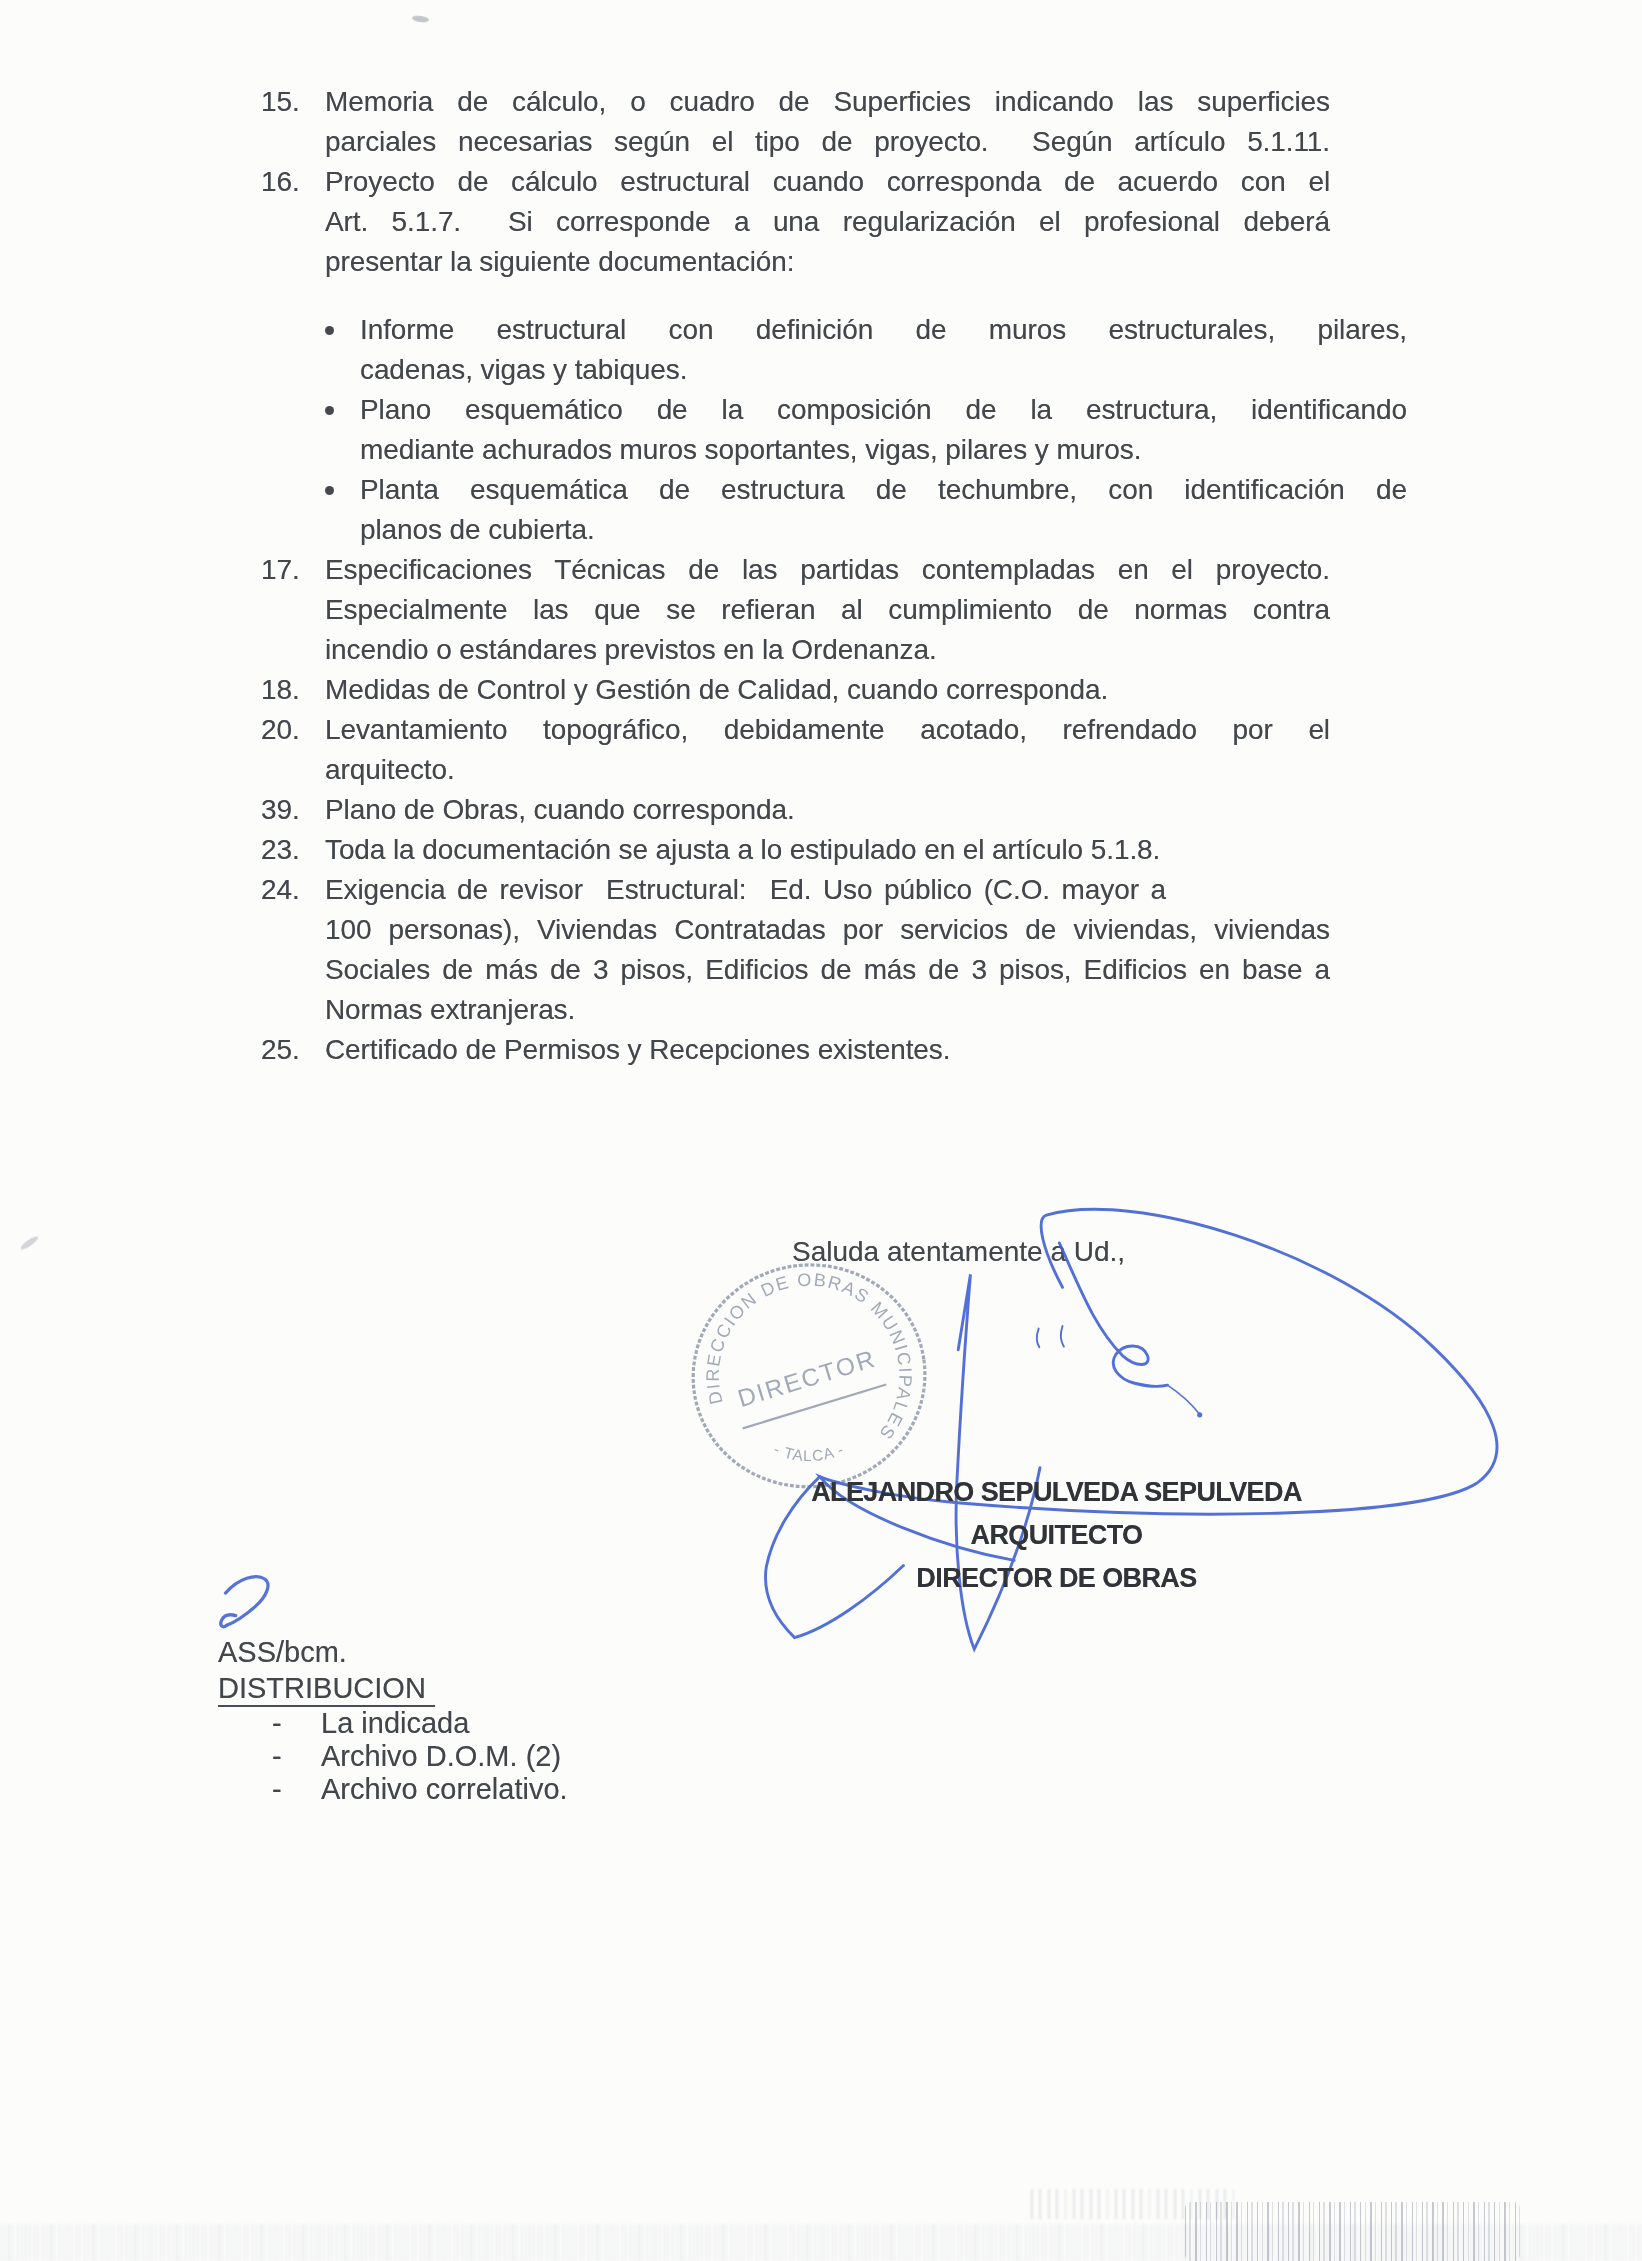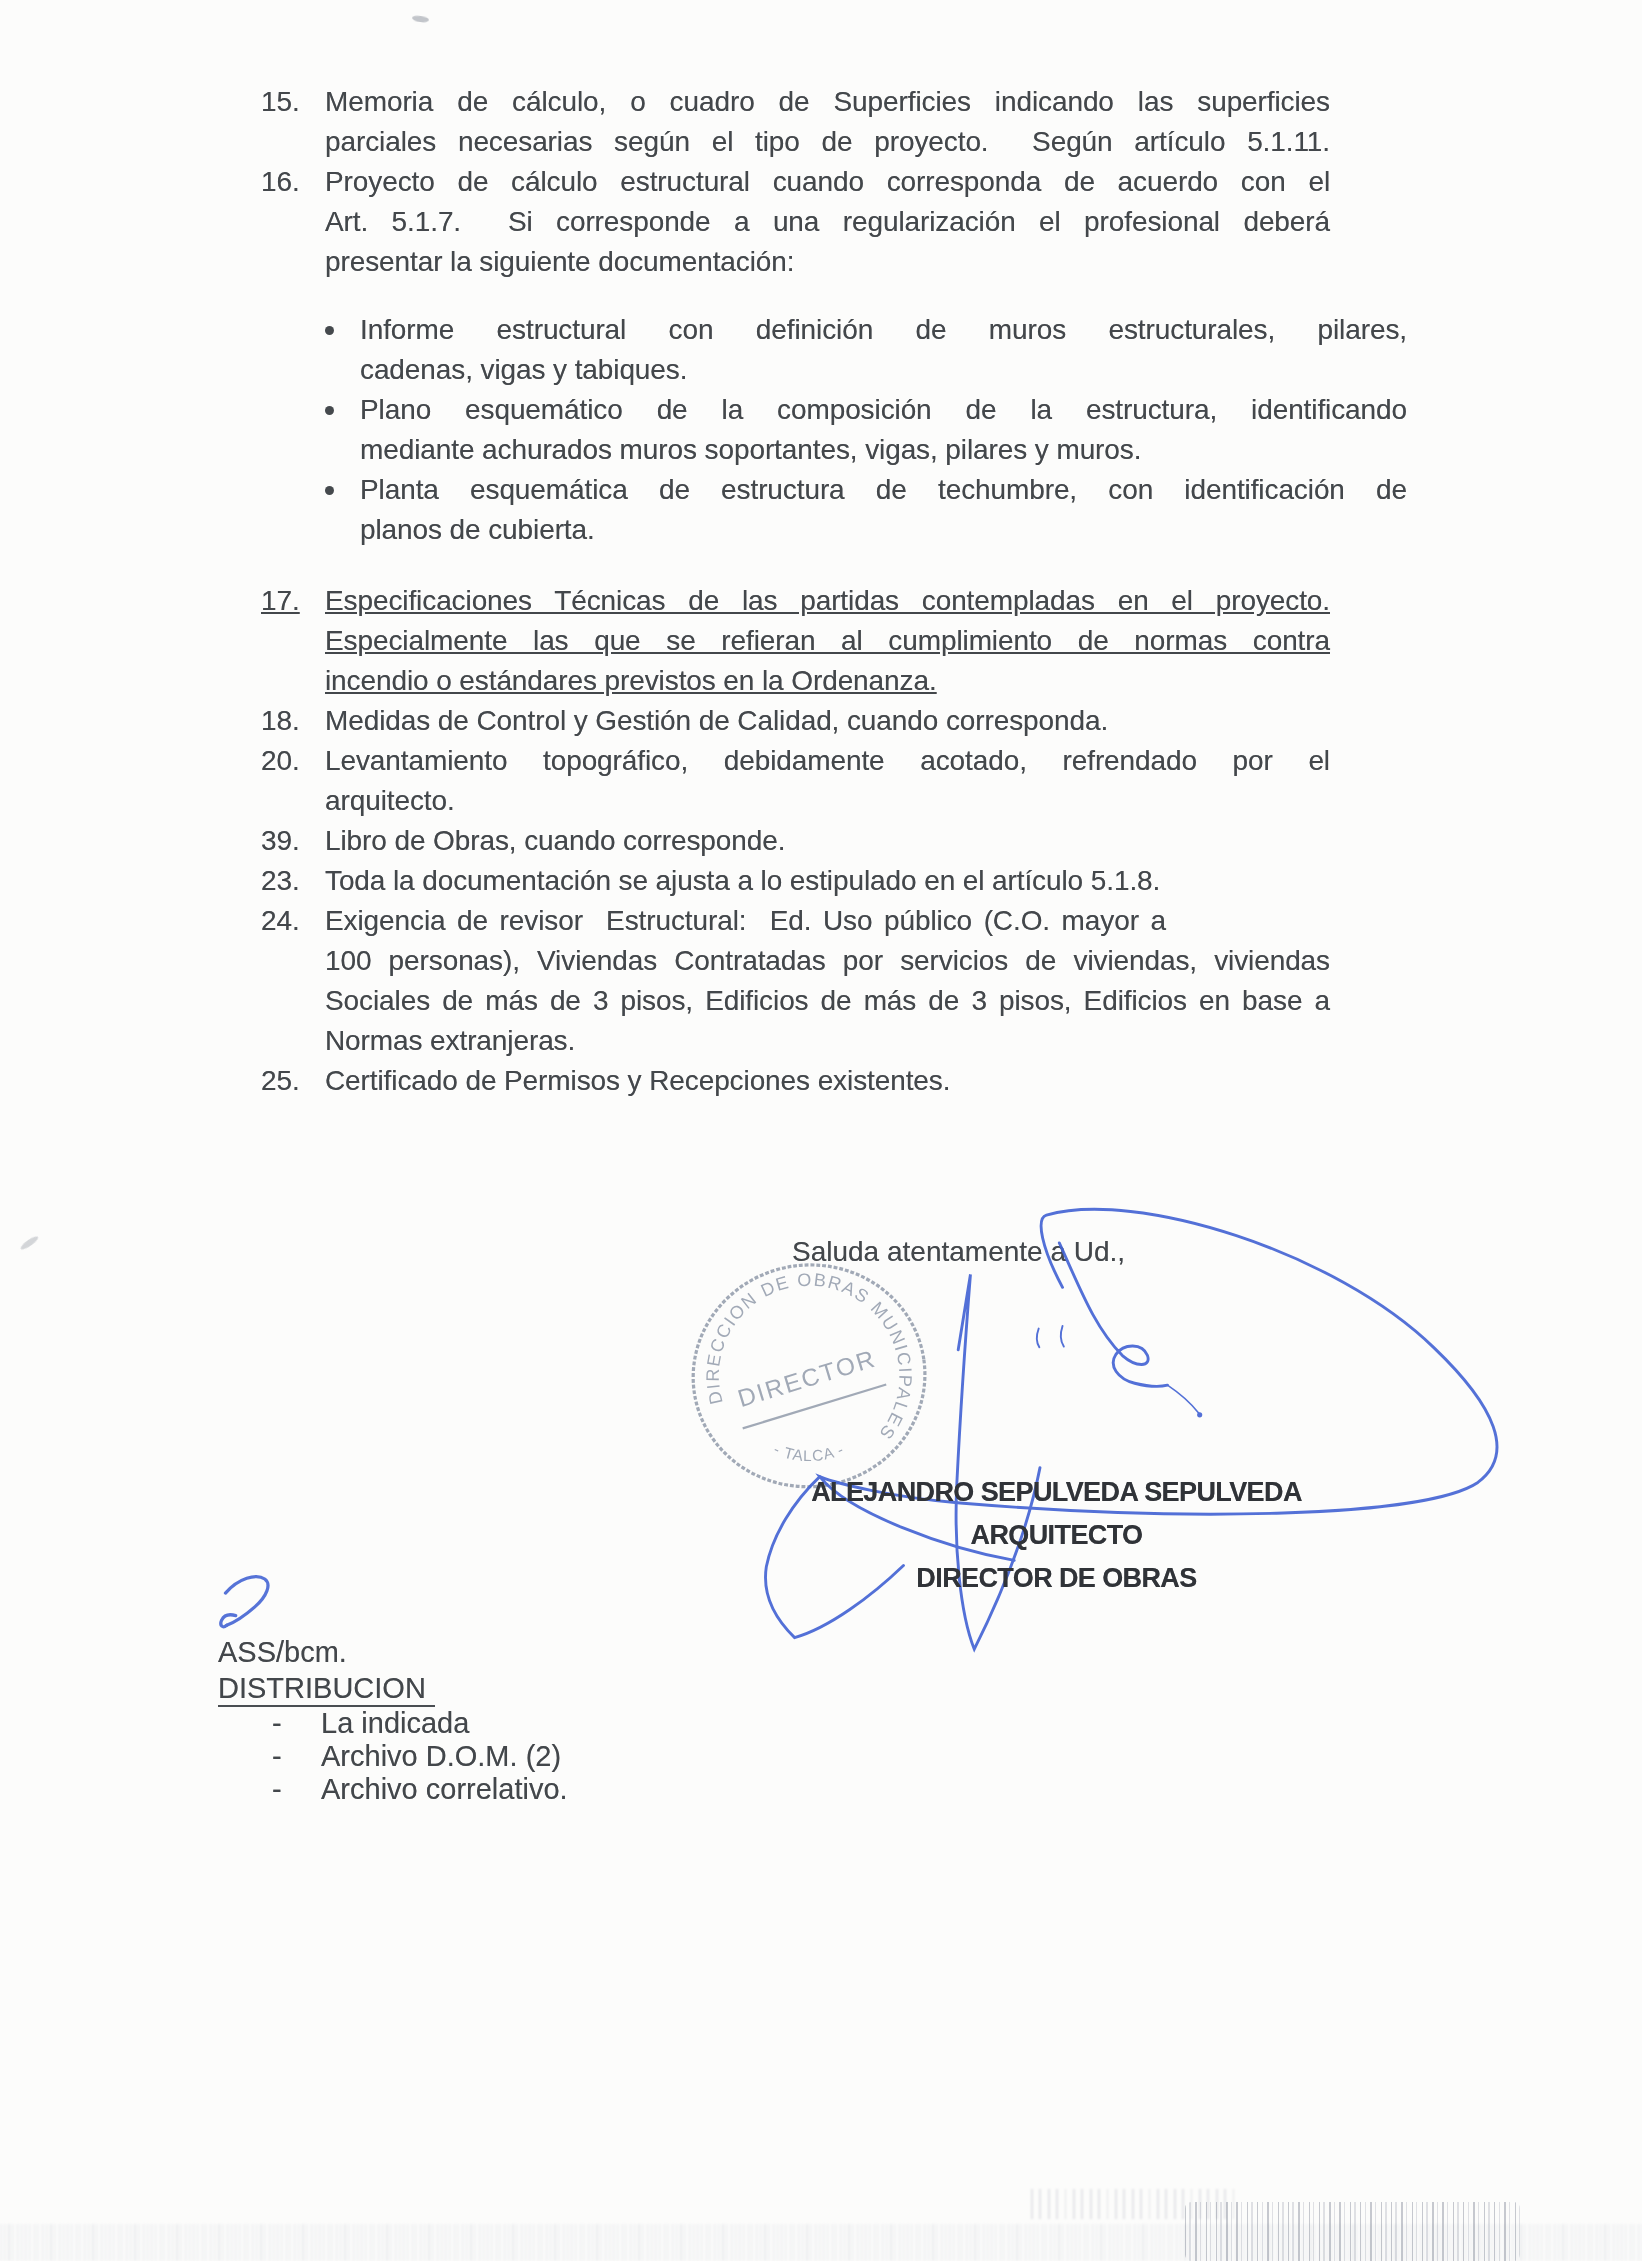--- a/index.html
+++ b/index.html
@@ -86,21 +86,21 @@
         </div>
       </div>
       <div class="brow">
         <div class="dot"></div>
         <div class="bbody">
           <div class="ln jl">Planta esquemática de estructura de techumbre, con identificación de</div>
           <div class="ln">planos de cubierta.</div>
         </div>
       </div>
     </div>
-    <div class="irow" style="margin-top: 31px; text-decoration: underline;">
+    <div class="irow" style="">
       <div class="num">17.</div>
       <div class="ibody">
         <div class="ln jl">Especificaciones Técnicas de las partidas contempladas en el proyecto.</div>
         <div class="ln jl">Especialmente las que se refieran al cumplimiento de normas contra</div>
         <div class="ln">incendio o estándares previstos en la Ordenanza.</div>
       </div>
     </div>
     <div class="irow">
       <div class="num">18.</div>
       <div class="ibody">
@@ -110,21 +110,21 @@
     <div class="irow">
       <div class="num">20.</div>
       <div class="ibody">
         <div class="ln jl">Levantamiento topográfico, debidamente acotado, refrendado por el</div>
         <div class="ln">arquitecto.</div>
       </div>
     </div>
     <div class="irow">
       <div class="num">39.</div>
       <div class="ibody">
-        <div class="ln">Libro de Obras, cuando corresponde.</div>
+        <div class="ln">Plano de Obras, cuando corresponda.</div>
       </div>
     </div>
     <div class="irow">
       <div class="num">23.</div>
       <div class="ibody">
         <div class="ln">Toda la documentación se ajusta a lo estipulado en el artículo 5.1.8.</div>
       </div>
     </div>
     <div class="irow">
       <div class="num">24.</div>

